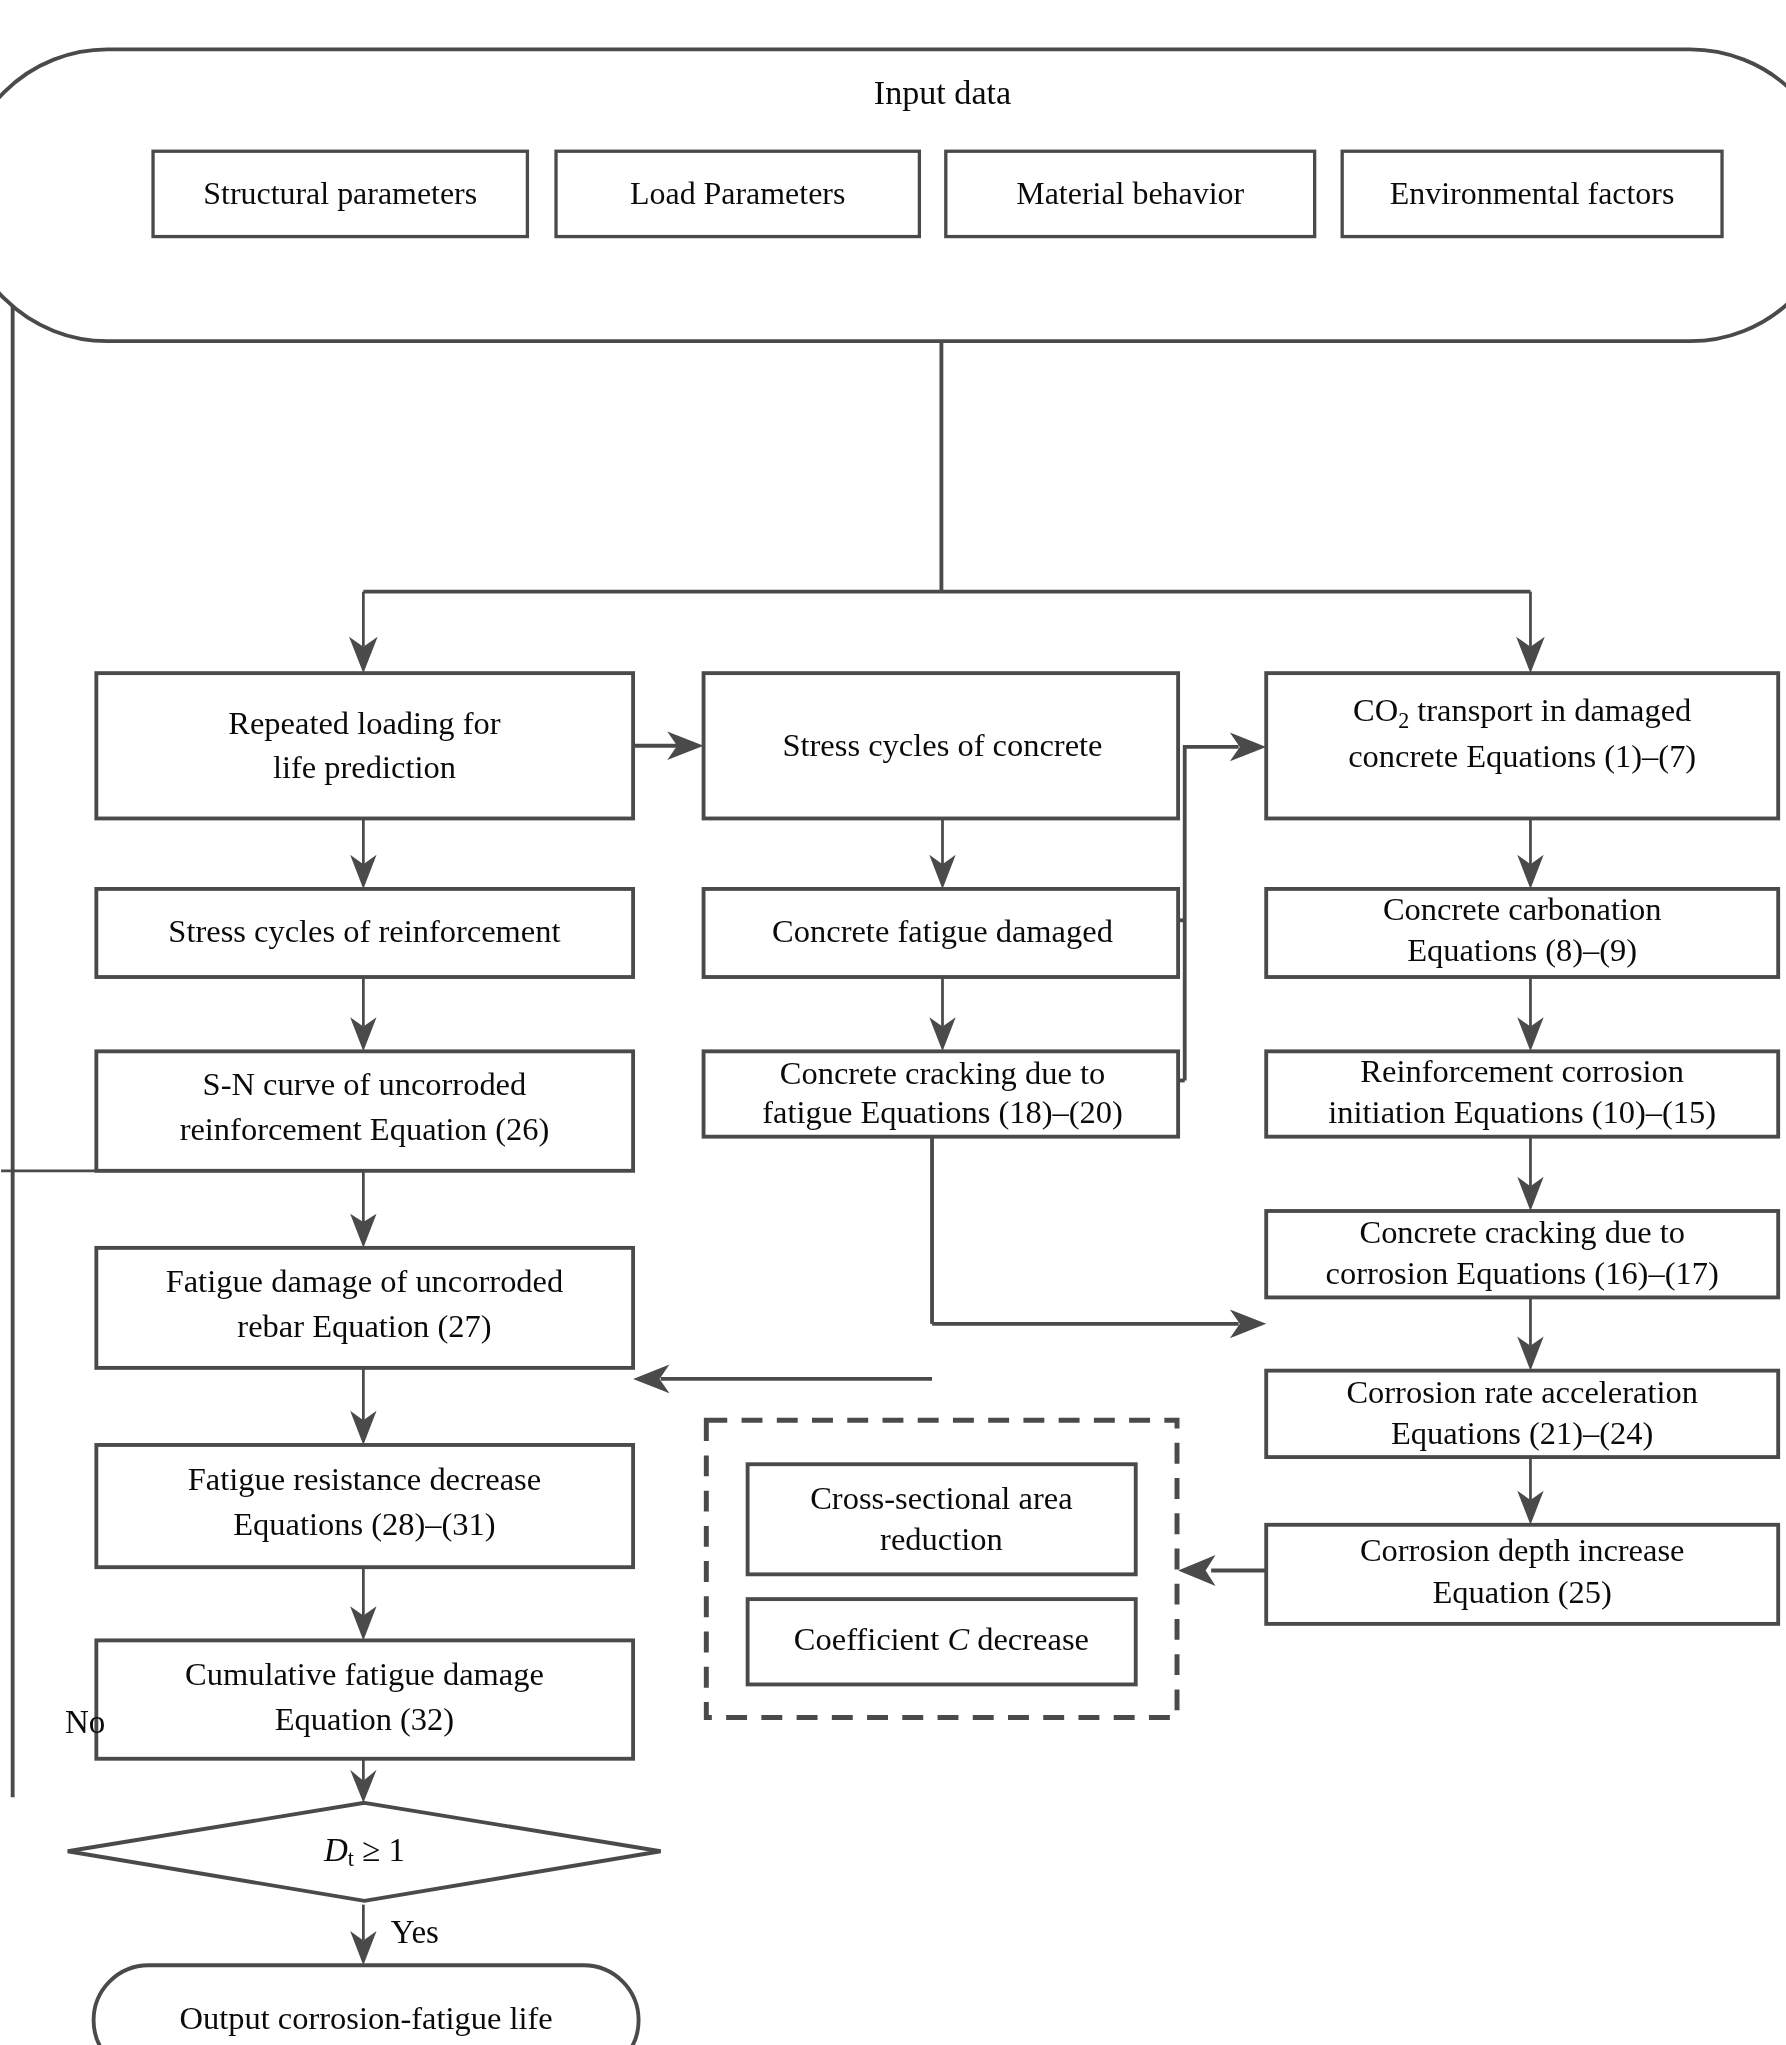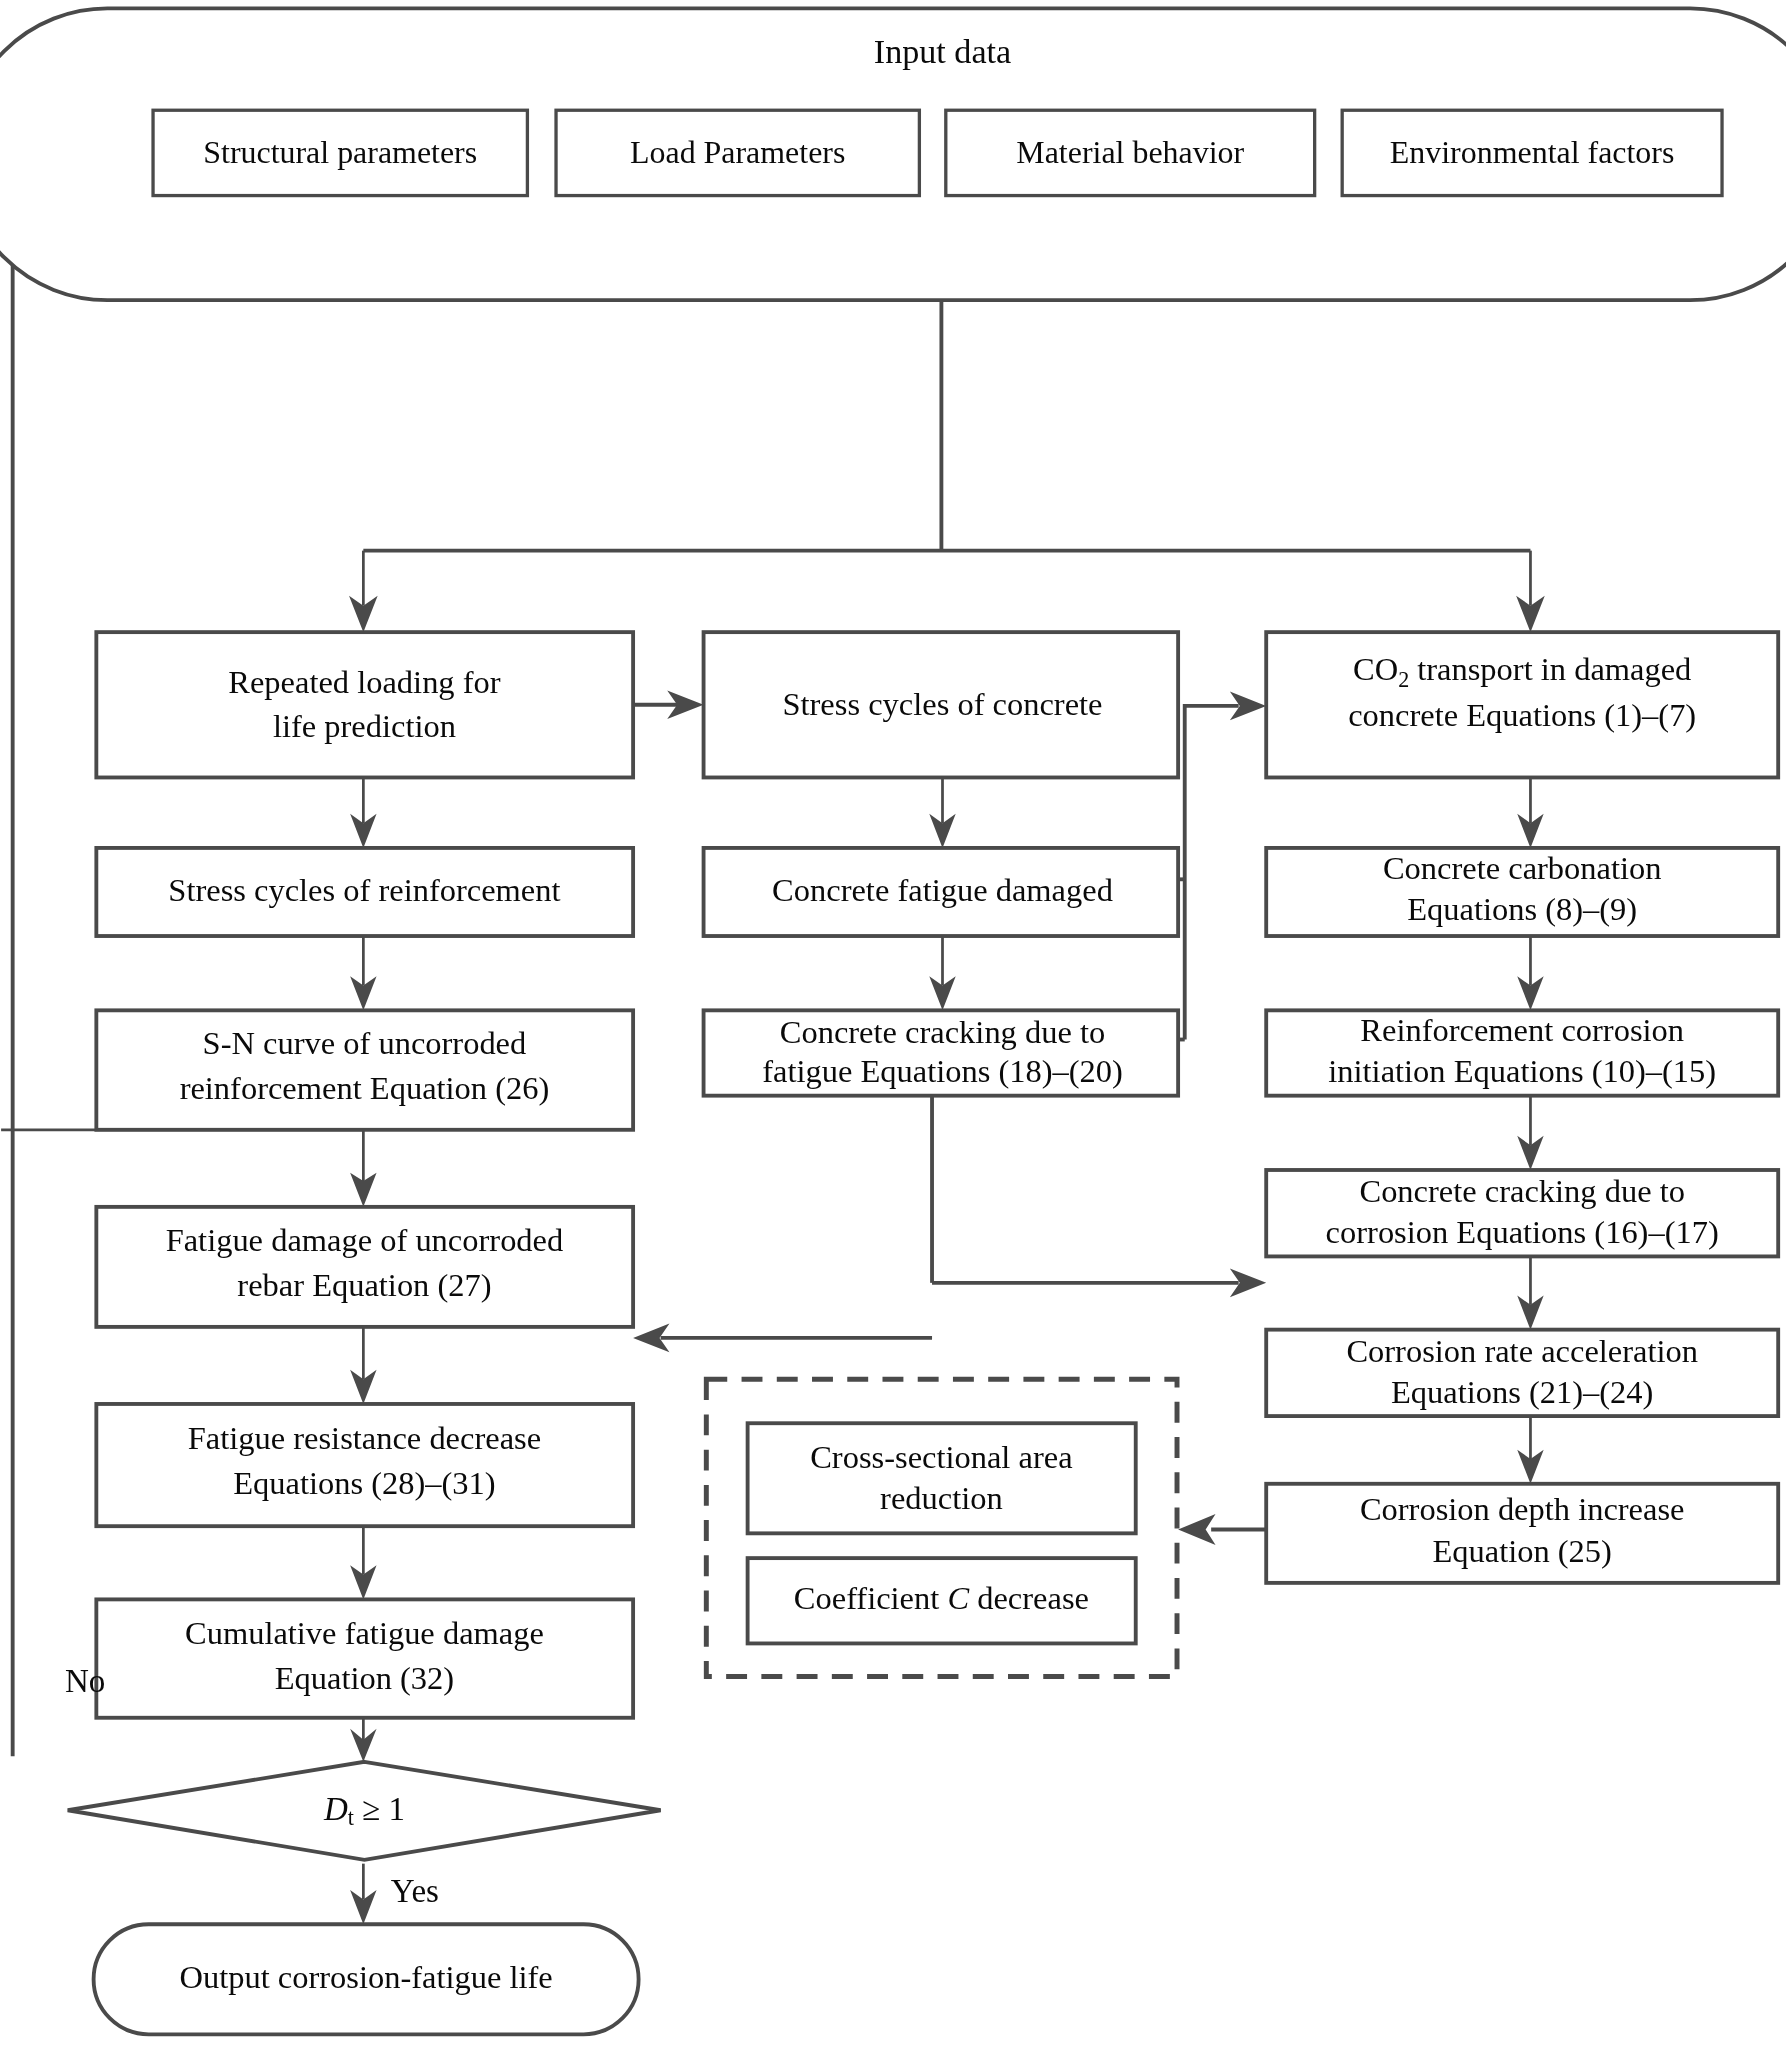--- a/index.html
+++ b/index.html
@@ -9,20 +9,21 @@
   }
   body {
     width: 1787px;
     height: 2046px;
     font-family: "Liberation Serif", "DejaVu Serif", serif;
   }
   #flow-root {
     position: relative;
     width: 1787px;
     height: 1645px;
+    margin-top: 41px;
   }
   svg.flow-canvas {
     position: absolute;
     top: 0;
     left: 0;
     width: 1787px;
     height: 2046px;
     display: block;
   }
   .node-box {

